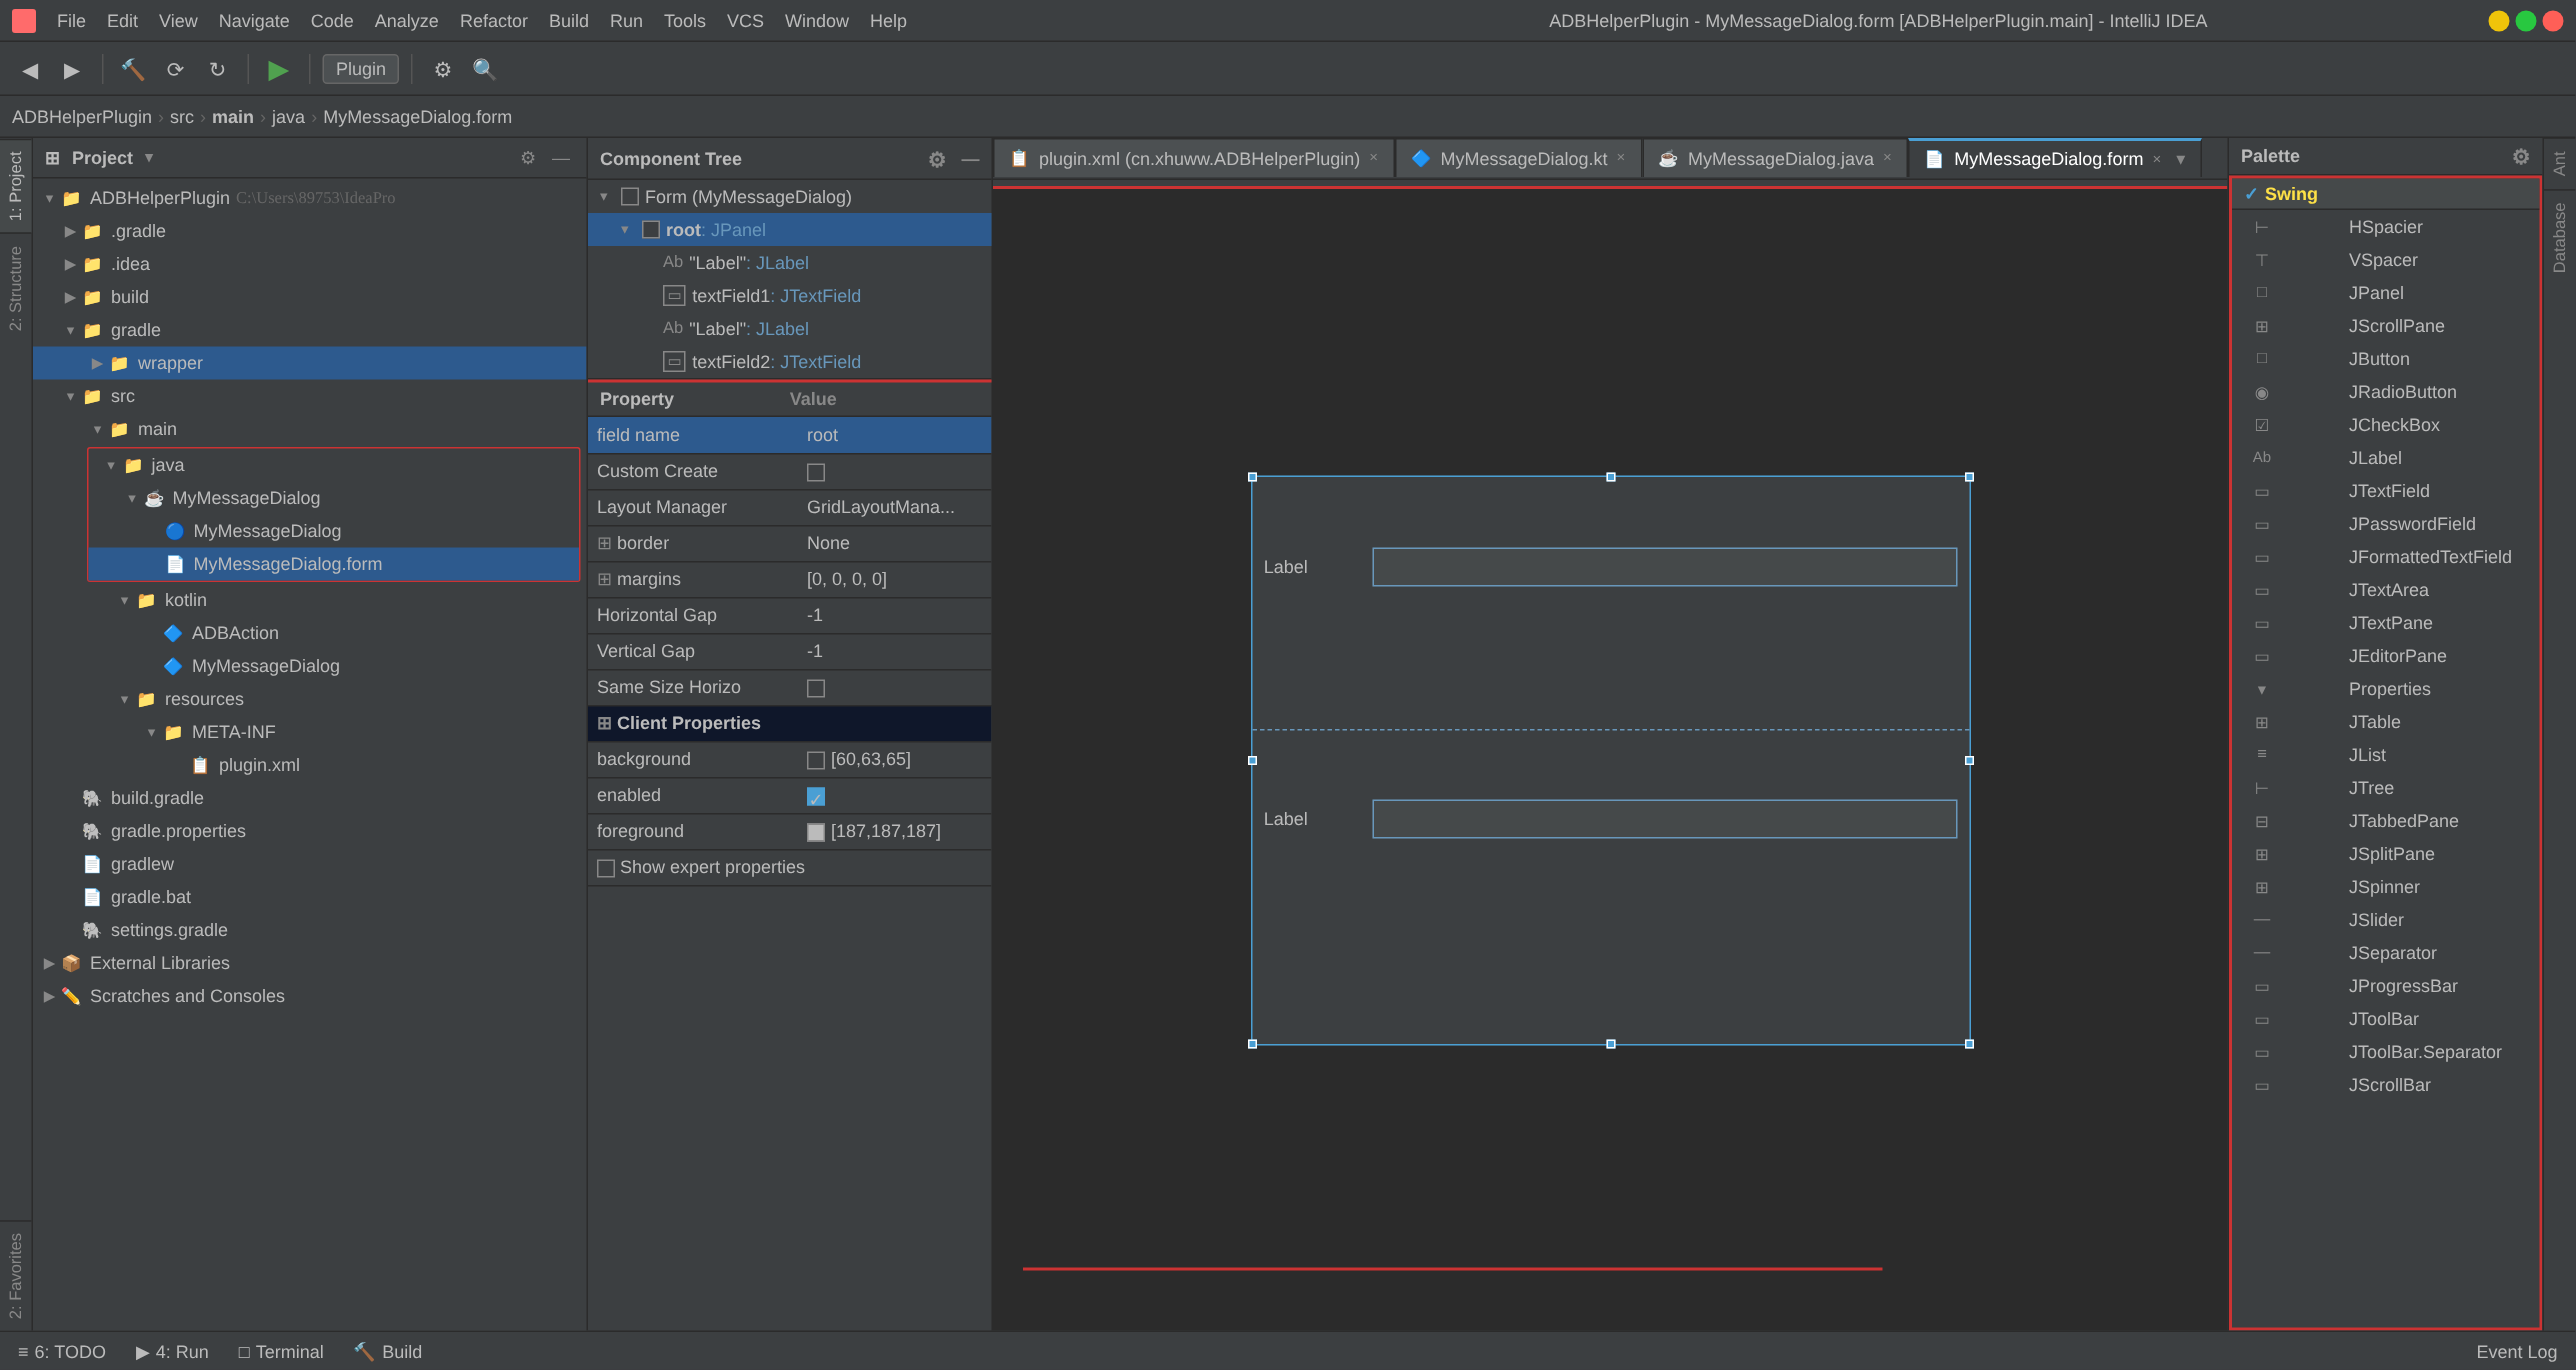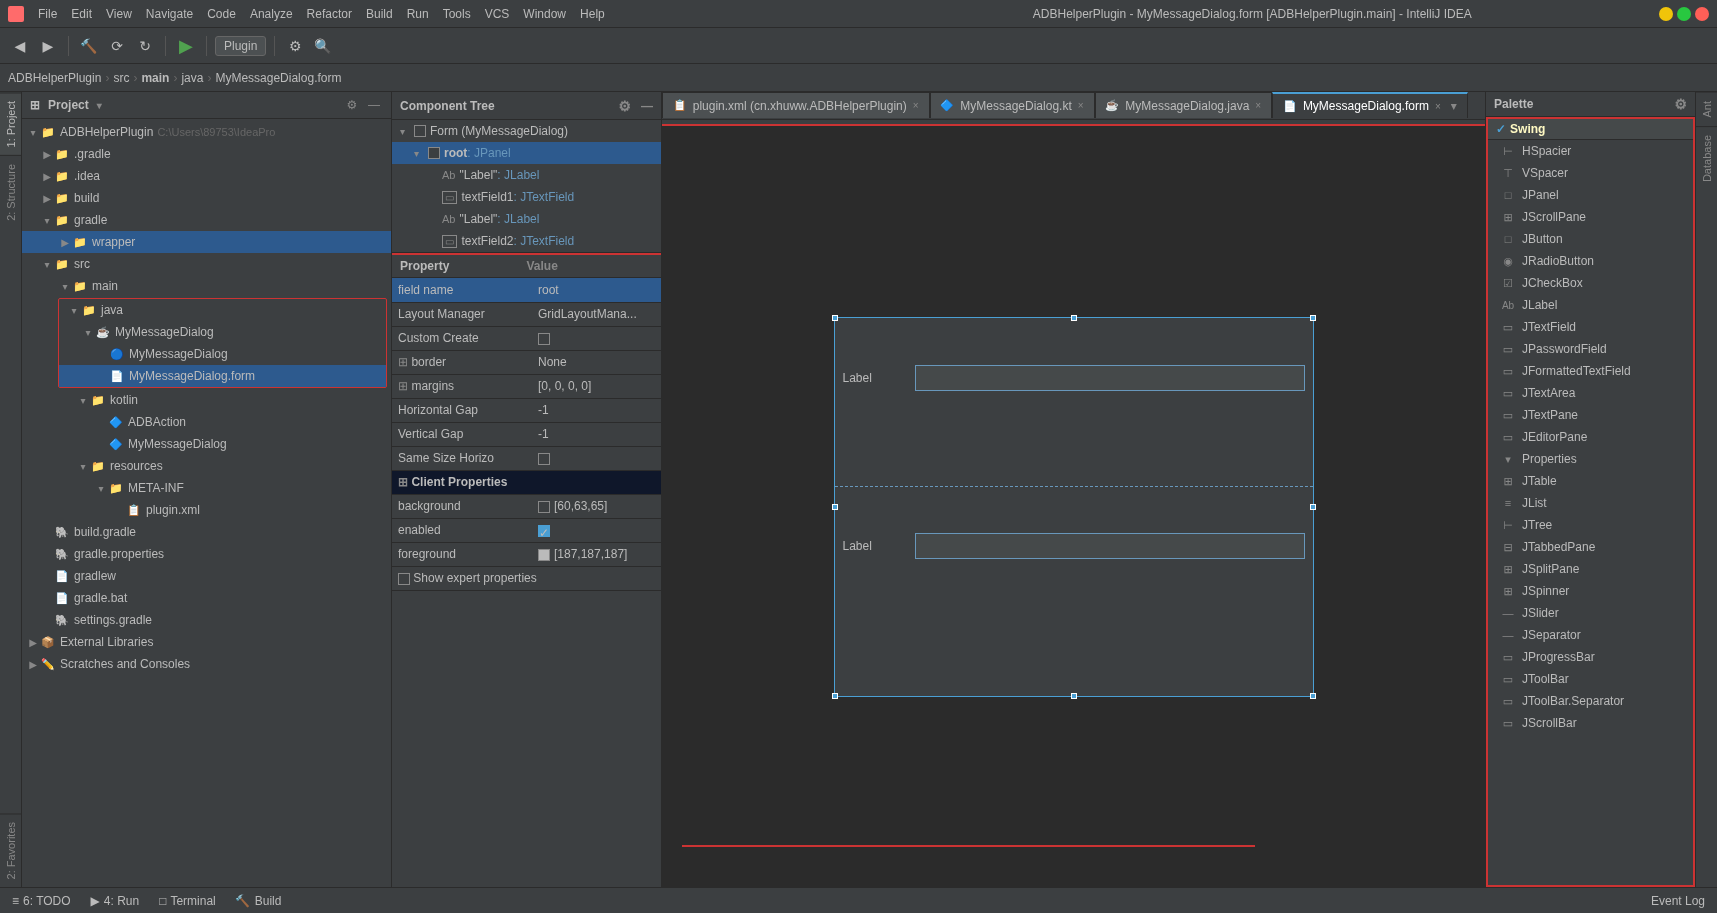--- a/index.html
+++ b/index.html
@@ -254,36 +254,36 @@
       font-size: 12px;
       font-weight: bold;
     }
     .palette-section {
       display: flex;
       align-items: center;
       padding: 3px 8px;
       border-bottom: 1px solid #2b2b2b;
       background: #45494a;
     }
-    .palette-section-label { font-size: 12px; font-weight: bold; color: #fef9c3; }
+    .palette-section-label { font-size: 12px; font-weight: bold; color: #fde047; }
     .palette-item {
       display: flex;
       align-items: center;
       padding: 2px 12px;
       cursor: pointer;
       height: 22px;
     }
     .palette-icon {
       width: 16px; height: 16px;
       margin-right: 6px;
       display: flex; align-items: center; justify-content: center;
       font-size: 11px; color: #888;
       flex-shrink: 0;
     }
-    .palette-label { font-size: 12px; color: #bbbbbb; }
+    .palette-label { font-size: 12px; color: #bbbbbb; margin-left: 44px; }
     
     .palette-border {
       border: 2px solid #cc3333;
       flex: 1;
       display: flex;
       flex-direction: column;
       overflow-y: auto;
     }
 
     
@@ -481,21 +481,21 @@
         <button class="panel-icon-btn">⚙</button>
         <button class="panel-icon-btn">—</button>
       </div>
     </div>
     <div class="tree">
 
       <div class="tree-item">
         <span class="tree-arrow">▾</span>
         <span class="tree-icon icon-folder">📁</span>
         <span class="tree-label">ADBHelperPlugin</span>
-        <span style="color:#666; font-size:11px; margin-left:4px;">C:\Users\89753\IdeaPro</span>
+        <span style="color:#666; font-size:11px; margin-left:4px;font-family:Liberation Serif, serif;">C:\Users\89753\IdeaPro</span>
       </div>
 
       <div class="tree-item indent-1">
         <span class="tree-arrow">▶</span>
         <span class="tree-icon icon-folder">📁</span>
         <span class="tree-label">.gradle</span>
       </div>
 
       <div class="tree-item indent-1">
         <span class="tree-arrow">▶</span>
@@ -702,29 +702,29 @@
       </div>
       <table class="props-table">
         <tbody>
 
           <tr class="prop-row-selected">
             <td class="prop-name">field name</td>
             <td class="prop-value">root</td>
           </tr>
 
           <tr>
-            <td class="prop-name">Layout Manager</td>
-            <td class="prop-value">GridLayoutMana...</td>
-          </tr>
-
-          <tr>
             <td class="prop-name">Custom Create</td>
             <td class="prop-value">
               <span class="checkbox-cell"></span>
             </td>
+          </tr>
+
+          <tr>
+            <td class="prop-name">Layout Manager</td>
+            <td class="prop-value">GridLayoutMana...</td>
           </tr>
 
           <tr>
             <td class="prop-name">
               <span style="color:#888;">⊞</span> border
             </td>
             <td class="prop-value">None</td>
           </tr>
 
           <tr>

